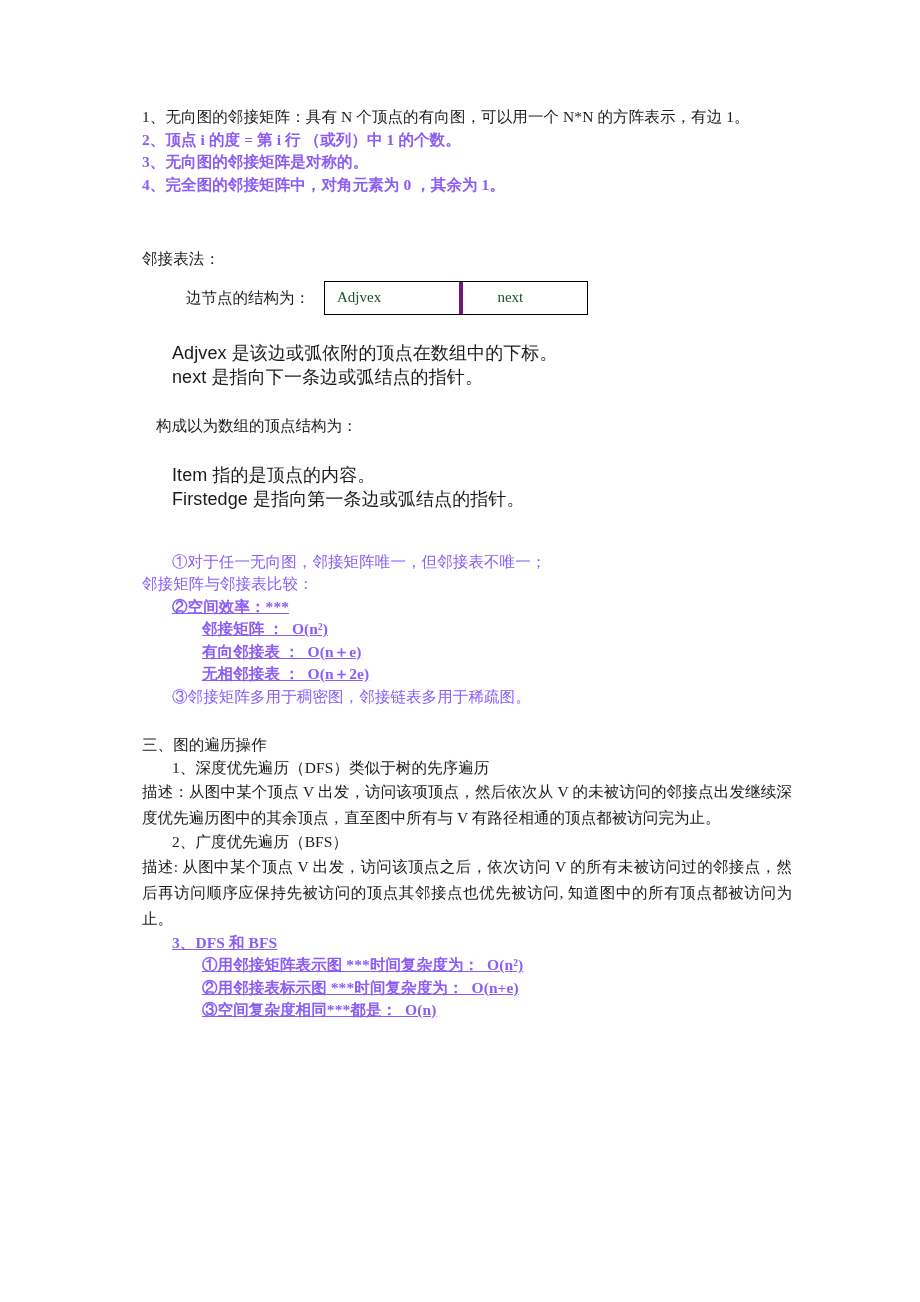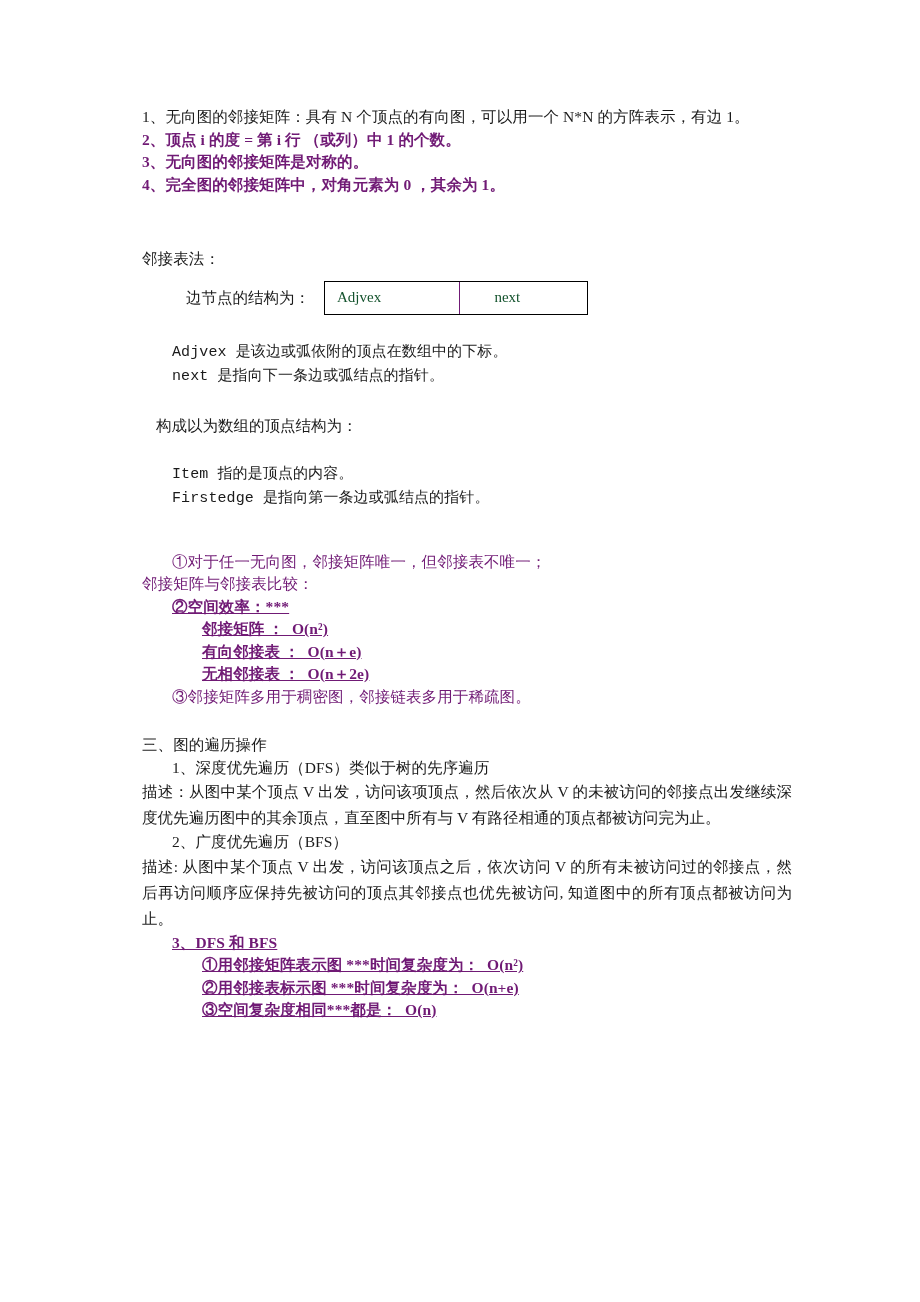--- a/index.html
+++ b/index.html
@@ -38,26 +38,26 @@
     letter-spacing: 0.1px;
   }
   .para {
     font-size: 15.5px;
     line-height: 26px;
     text-align: justify;
     text-justify: inter-ideograph;
     letter-spacing: 0.05px;
   }
   .black { color: #1a1a1a; }
-  .red { color: #701a75; }
+  .red { color: #8b5cf6; }
   .bold { font-weight: bold; }
   .ul { text-decoration: underline; }
   .mono {
-    font-family: Liberation Mono, monospace;
-    font-size: 15px;
+    font-family: Liberation Sans, sans-serif;
+    font-size: 18px;
   }
   .ind1 { margin-left: 30px; }
   .ind2 { margin-left: 60px; }
 
   .gap-sm { height: 10px; }
   .gap-md { height: 26px; }
   .gap-lg { height: 40px; }
   .gap-xl { height: 52px; }
 
   
@@ -81,21 +81,21 @@
     box-sizing: border-box;
     font-size: 15px;
     line-height: 30px;
     height: 32px;
     padding-left: 12px;
     color: #14532d;
     overflow: hidden;
     white-space: nowrap;
   }
   .struct-cell + .struct-cell {
-    border-left: 1px solid #701a75;
+    border-left: 4px solid #701a75;
   }
 
   
   #edge-node-table { width: 264px; }
   #edge-node-table .c0 { width: 135px; }
   #edge-node-table .c1 { width: 128px; padding-left: 34px; }
 
   
   #vertex-node-table { width: 299px; }
   #vertex-node-table .c0 { width: 128px; }

